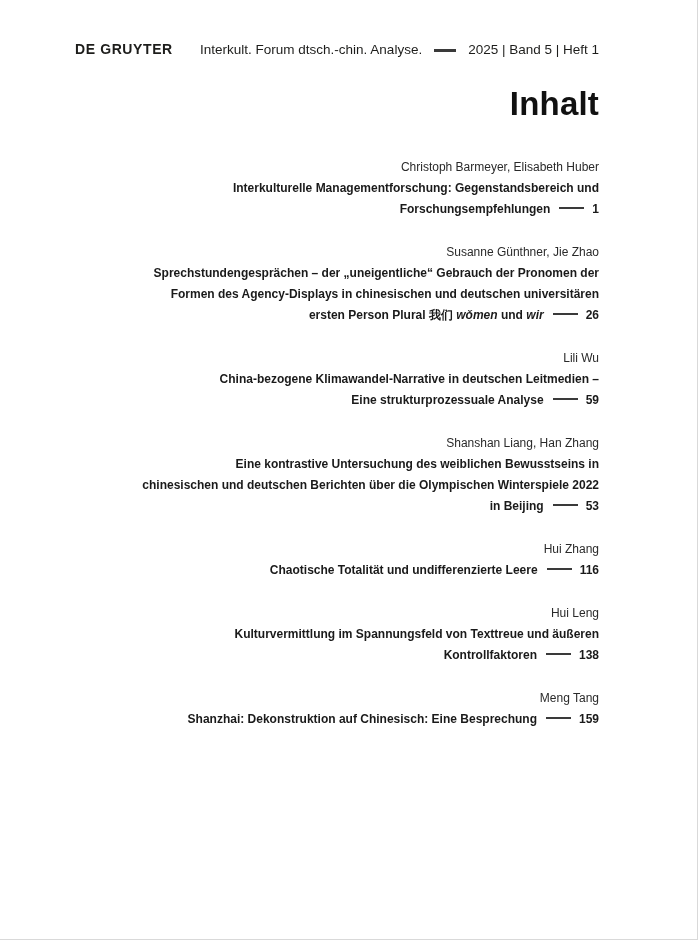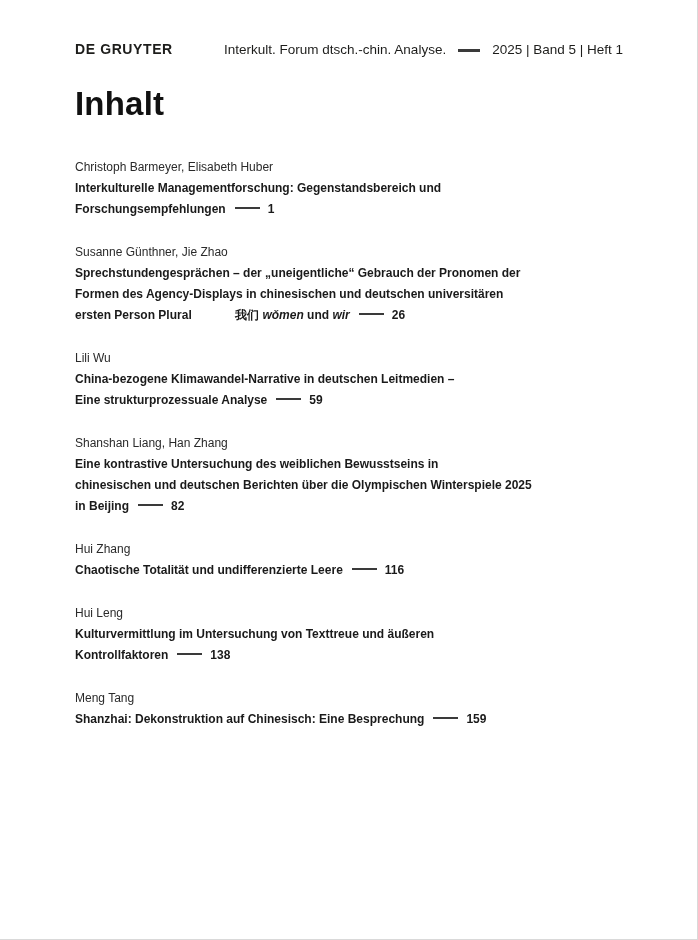--- a/index.html
+++ b/index.html
@@ -8,21 +8,22 @@
     height: 940px;
     box-sizing: border-box;
     background: #ffffff;
     color: #1d1d1b;
     font-family: "Liberation Sans", "DejaVu Sans", sans-serif;
     border-right: 1px solid #d9d9d9;
     border-bottom: 1px solid #d9d9d9;
     overflow: hidden;
   }
   .page {
-    padding: 40px 74px 0 75px;
+    padding: 40px 98px 0 75px;
+    text-align: right;
   }
   
   .header {
     display: flex;
     justify-content: space-between;
     align-items: baseline;
     font-size: 13.5px;
     line-height: 18px;
     margin-bottom: 30px;
   }
@@ -63,21 +64,21 @@
   .entry-authors {
     font-weight: 400;
     color: #2a2a2a;
   }
   .entry-title {
     font-weight: 700;
     color: #1a1a1a;
   }
   .title-line { white-space: nowrap; }
   .seg-italic { font-style: italic; }
-  .seg-cjk { font-family: "DejaVu Sans", sans-serif; font-weight: 700; margin-left: 40px; }
+  .seg-cjk { font-family: "DejaVu Sans", sans-serif; font-weight: 700; }
   .page-rule {
     display: inline-block;
     width: 25px;
     height: 2px;
     background: #3a3a3a;
     vertical-align: 4px;
     margin: 0 8px 0 9px;
   }
   .page-num { font-weight: 700; }
 </style>
@@ -117,34 +118,34 @@
         <div class="entry-authors">Lili Wu</div>
         <div class="entry-title">
           <div class="title-line"><span>China-bezogene Klimawandel-Narrative in deutschen Leitmedien –</span></div>
           <div class="title-line"><span>Eine strukturprozessuale Analyse</span><span class="page-rule"></span><span class="page-num">59</span></div>
         </div>
       </div>
       <div class="toc-entry">
         <div class="entry-authors">Shanshan Liang, Han Zhang</div>
         <div class="entry-title">
           <div class="title-line"><span>Eine kontrastive Untersuchung des weiblichen Bewusstseins in</span></div>
-          <div class="title-line"><span>chinesischen und deutschen Berichten über die Olympischen Winterspiele 2025</span></div>
-          <div class="title-line"><span>in Beijing</span><span class="page-rule"></span><span class="page-num">82</span></div>
+          <div class="title-line"><span>chinesischen und deutschen Berichten über die Olympischen Winterspiele 2022</span></div>
+          <div class="title-line"><span>in Beijing</span><span class="page-rule"></span><span class="page-num">53</span></div>
         </div>
       </div>
       <div class="toc-entry">
         <div class="entry-authors">Hui Zhang</div>
         <div class="entry-title">
           <div class="title-line"><span>Chaotische Totalität und undifferenzierte Leere</span><span class="page-rule"></span><span class="page-num">116</span></div>
         </div>
       </div>
       <div class="toc-entry">
         <div class="entry-authors">Hui Leng</div>
         <div class="entry-title">
-          <div class="title-line"><span>Kulturvermittlung im Untersuchung von Texttreue und äußeren</span></div>
+          <div class="title-line"><span>Kulturvermittlung im Spannungsfeld von Texttreue und äußeren</span></div>
           <div class="title-line"><span>Kontrollfaktoren</span><span class="page-rule"></span><span class="page-num">138</span></div>
         </div>
       </div>
       <div class="toc-entry">
         <div class="entry-authors">Meng Tang</div>
         <div class="entry-title">
           <div class="title-line"><span>Shanzhai: Dekonstruktion auf Chinesisch: Eine Besprechung</span><span class="page-rule"></span><span class="page-num">159</span></div>
         </div>
       </div>
     </div>

